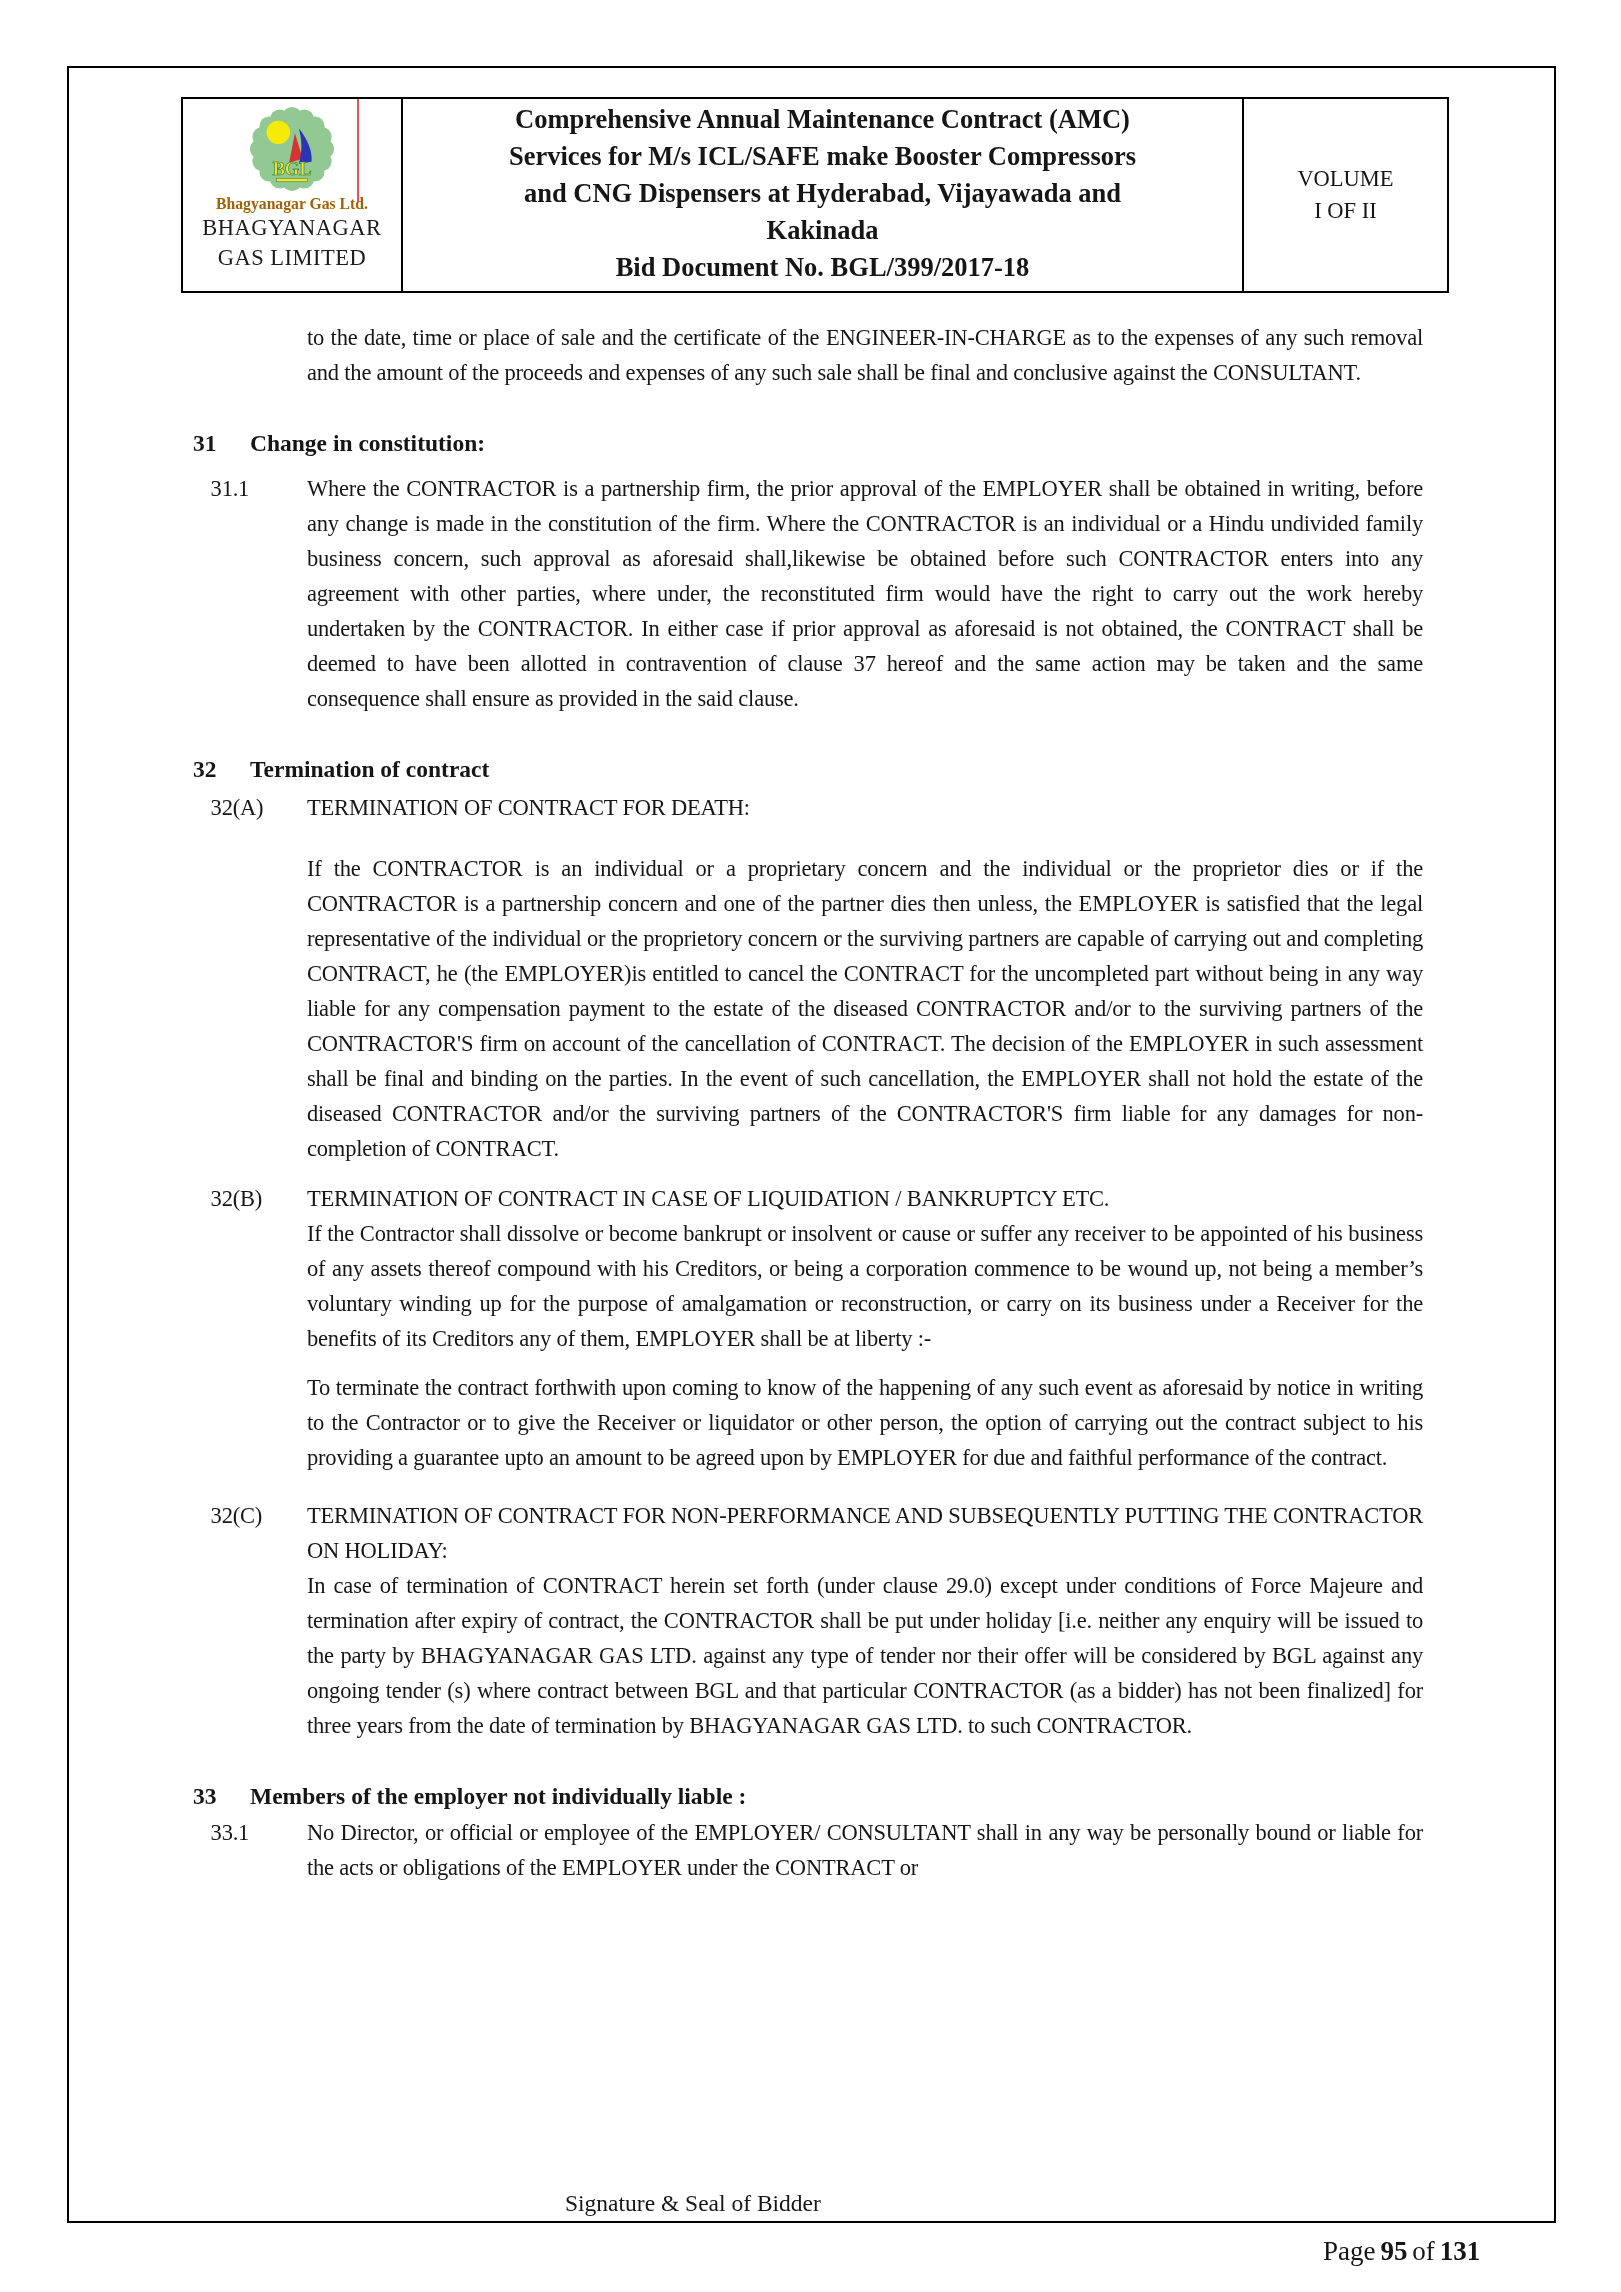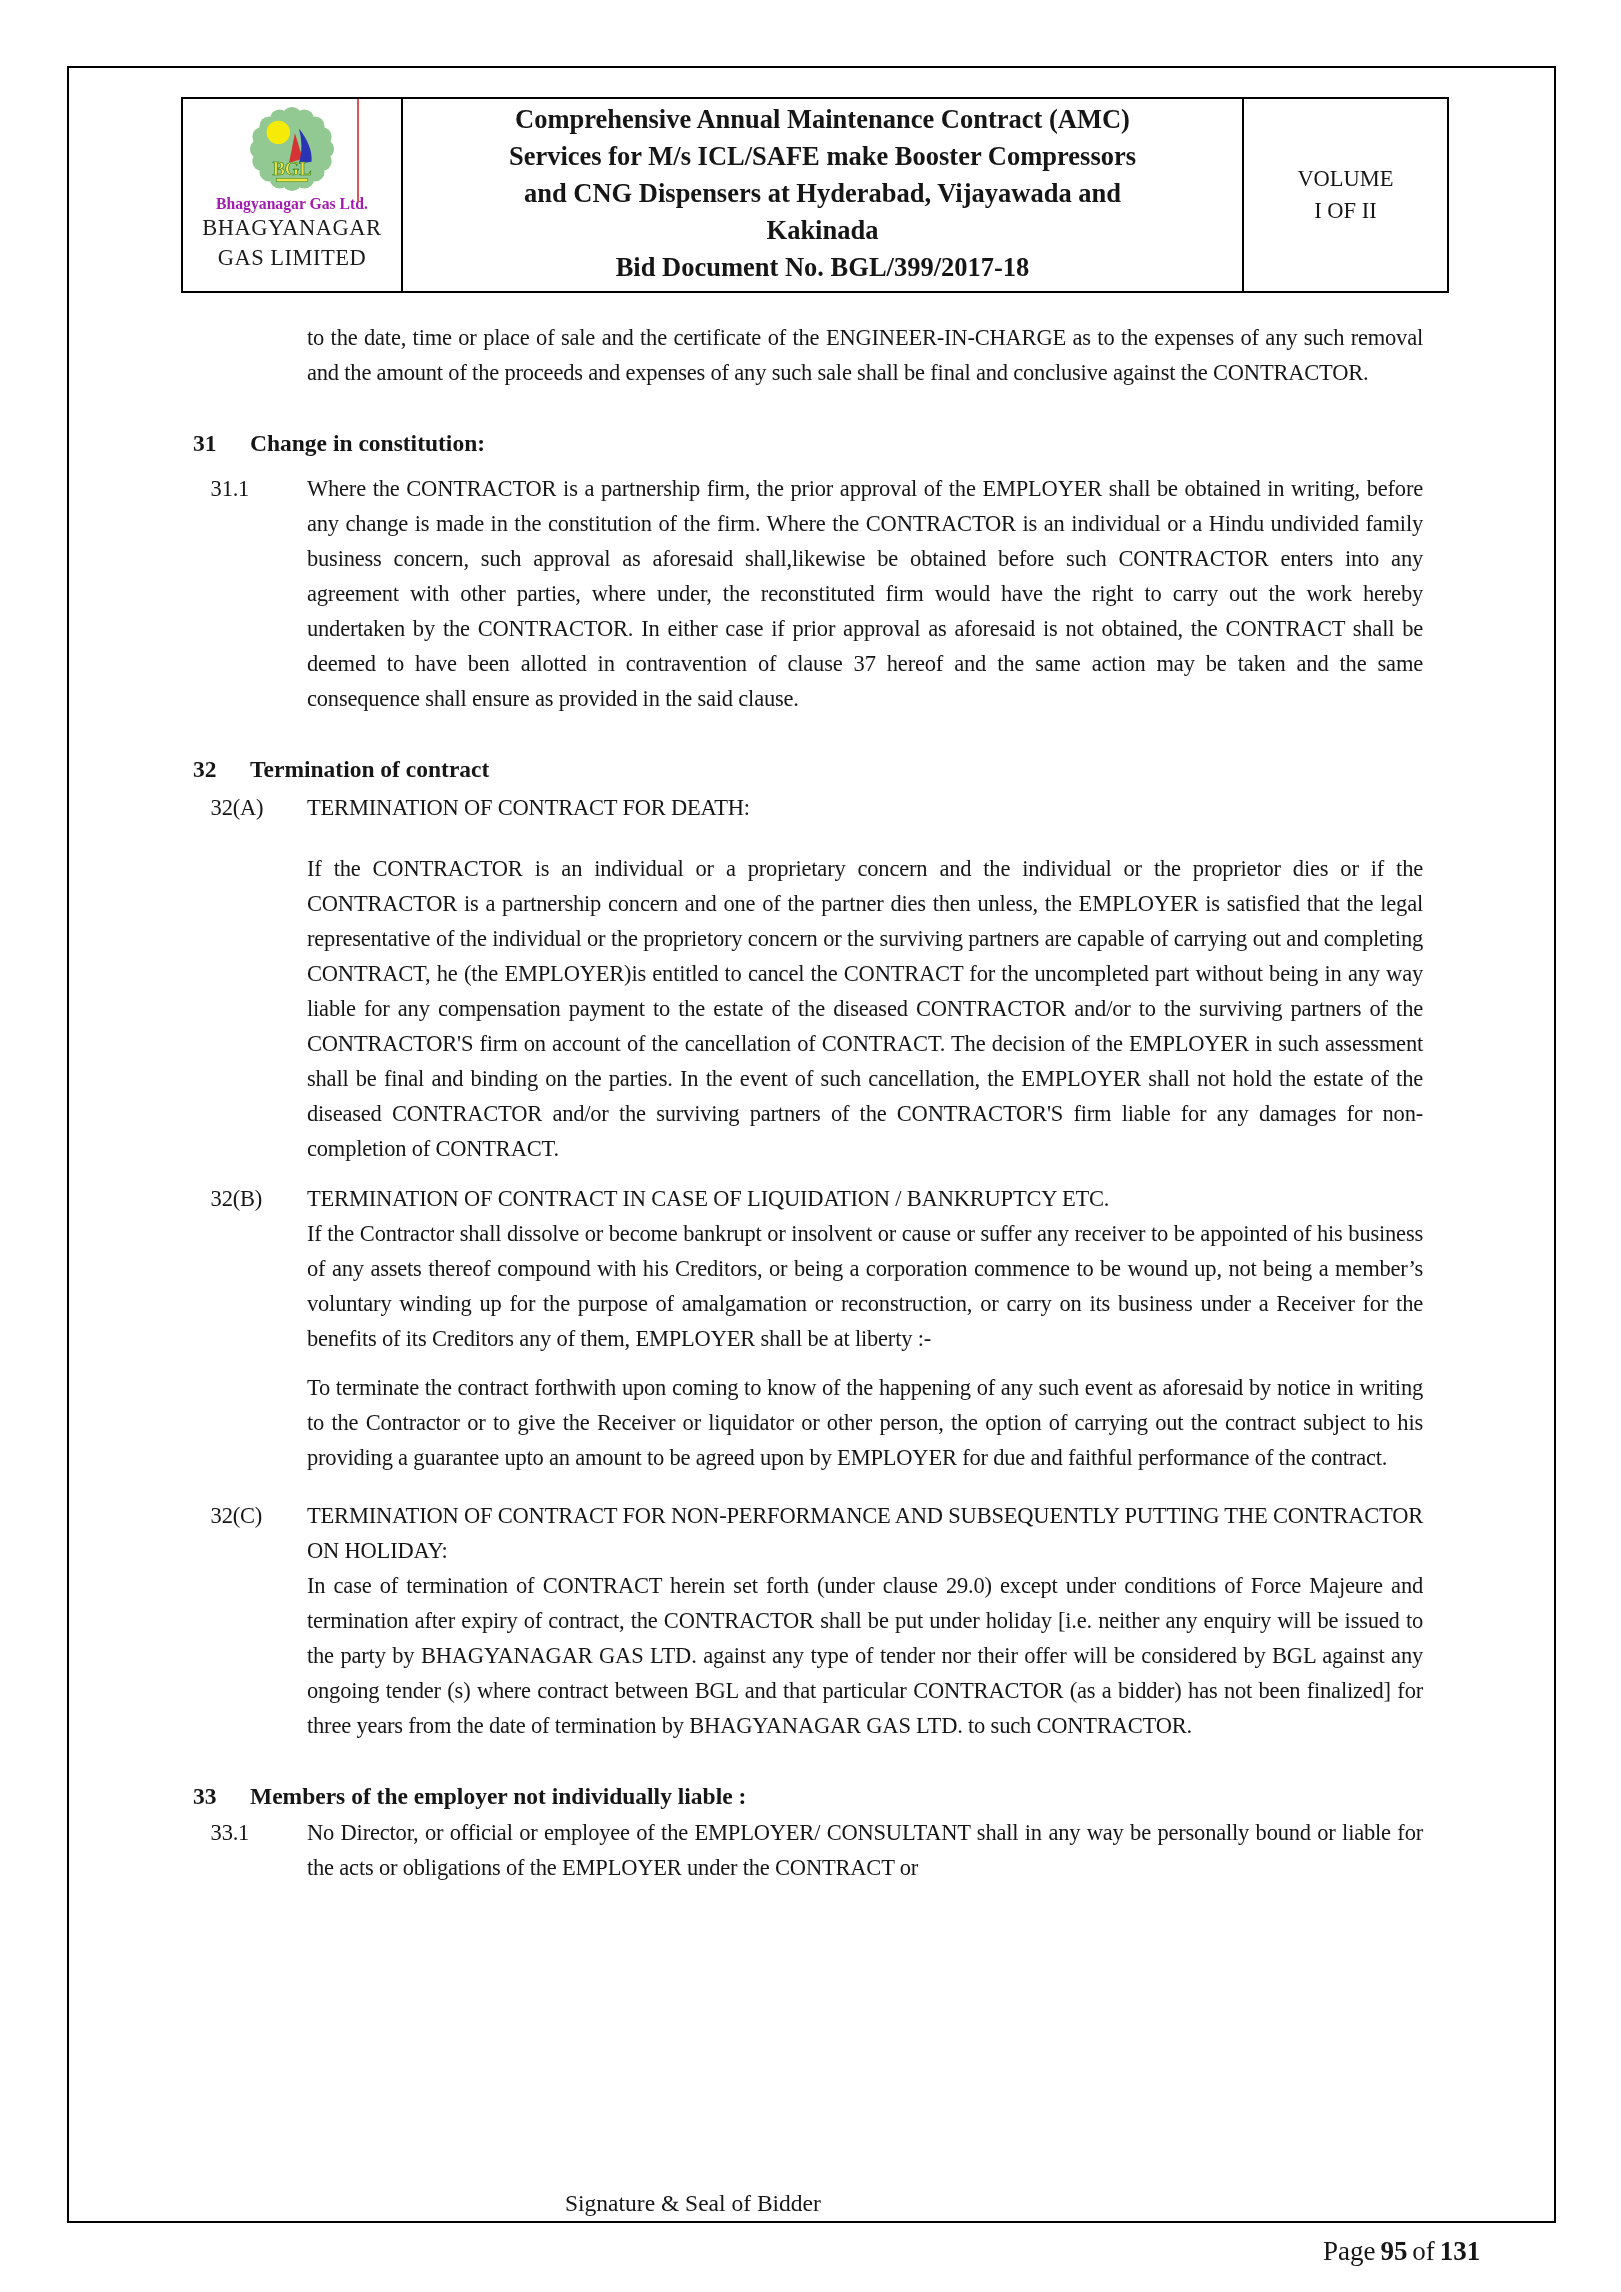--- a/index.html
+++ b/index.html
@@ -16,21 +16,21 @@
   .header-table{
     position:absolute;left:181px;top:97px;width:1268px;height:196px;
     display:flex;border:2.9px solid #000;box-sizing:border-box;background:#fff;
   }
   .hcell{box-sizing:border-box;}
   .logo-cell{width:218px;position:relative;display:flex;flex-direction:column;align-items:center;padding-top:4.9px;}
   .title-cell{width:843px;border-left:2.9px solid #000;border-right:2.9px solid #000;
     text-align:center;font-weight:bold;font-size:26.5px;line-height:37px;padding-top:2px;}
   .volume-cell{flex:1;display:flex;flex-direction:column;justify-content:center;align-items:center;
     font-size:22.5px;line-height:32px;}
-  .logo-caption{font-size:15.7px;font-weight:bold;color:#a21caf;line-height:17.6px;margin-top:1px;}
+  .logo-caption{font-size:15.7px;font-weight:bold;color:#a16207;line-height:17.6px;margin-top:1px;}
   .org-name{font-size:22.5px;line-height:29px;letter-spacing:0.5px;color:#1b1b1b;margin-top:1px;}
   .red-artifact{position:absolute;right:42px;top:0;width:2px;height:103px;background:#e25555;}
   
   .content{position:absolute;left:193px;top:320px;width:1230px;font-size:22.5px;line-height:35px;letter-spacing:-0.2px;}
   .para{margin:0;text-align:justify;}
   .indented{margin-left:114px;}
   .h1{display:flex;font-weight:bold;font-size:23.5px;line-height:33px;letter-spacing:0;margin-top:37px;}
   .h1 .h1num{width:57px;flex:none;}
   .row{display:flex;}
   .row .num{width:114px;flex:none;padding-left:17.6px;box-sizing:border-box;}
@@ -105,21 +105,21 @@
     </div>
 
     <div class="hcell volume-cell">
       <div>VOLUME</div>
       <div>I OF II</div>
     </div>
   </div>
 
   <div class="content">
 
-    <p class="para indented mb-intro">to the date, time or place of sale and the certificate of the ENGINEER-IN-CHARGE as to the expenses of any such removal and the amount of the proceeds and expenses of any such sale shall be final and conclusive against the CONTRACTOR.</p>
+    <p class="para indented mb-intro">to the date, time or place of sale and the certificate of the ENGINEER-IN-CHARGE as to the expenses of any such removal and the amount of the proceeds and expenses of any such sale shall be final and conclusive against the CONSULTANT.</p>
 
     <div class="h1 mb-h31">
       <span class="h1num">31</span>
       <span>Change in constitution:</span>
     </div>
 
     <div class="row mb-311">
       <span class="num">31.1</span>
       <p class="para txt">Where the CONTRACTOR is a partnership firm, the prior approval of the EMPLOYER shall be obtained in writing, before any change is made in the constitution of the firm. Where the CONTRACTOR is an individual or a Hindu undivided family business concern, such approval as aforesaid shall,likewise be obtained before such CONTRACTOR enters into any agreement with other parties, where under, the reconstituted firm would have the right to carry out the work hereby undertaken by the CONTRACTOR. In either case if prior approval as aforesaid is not obtained, the CONTRACT shall be deemed to have been allotted in contravention of clause 37 hereof and the same action may be taken and the same consequence shall ensure as provided in the said clause.</p>
     </div>

